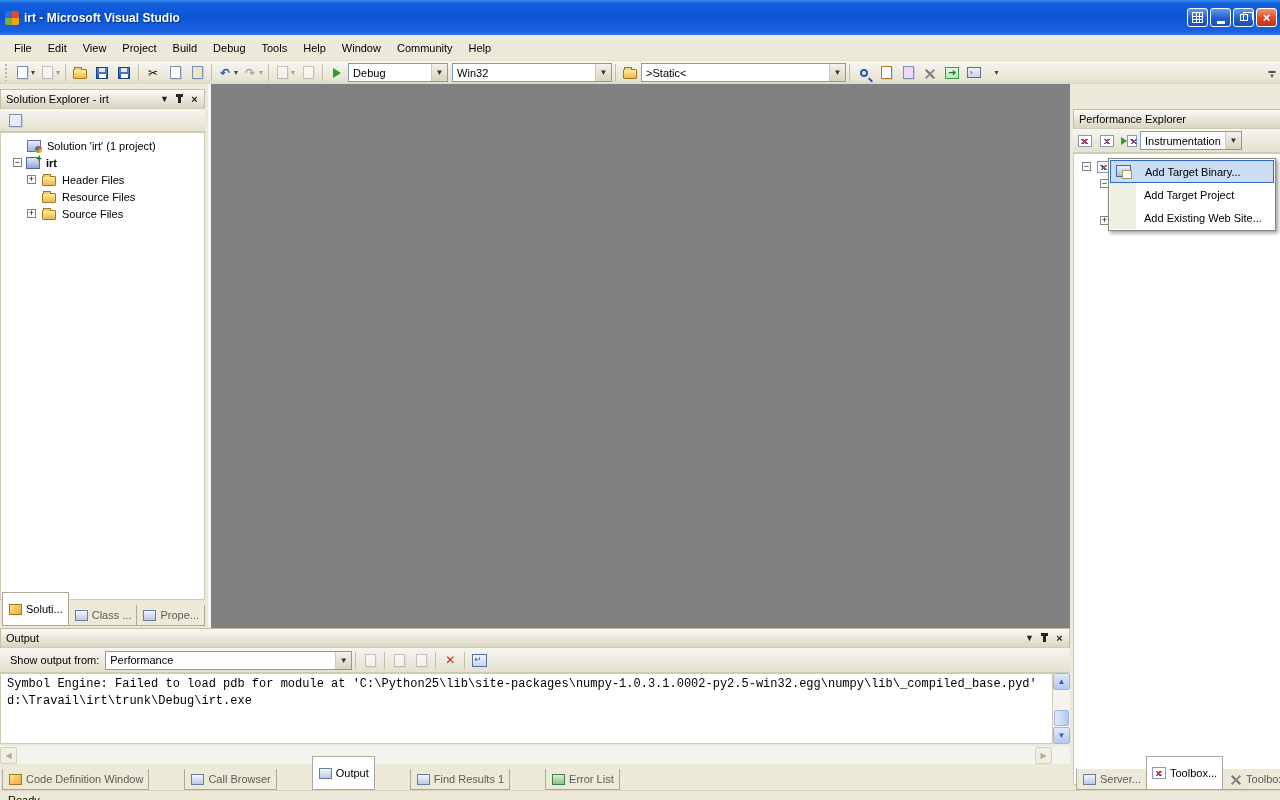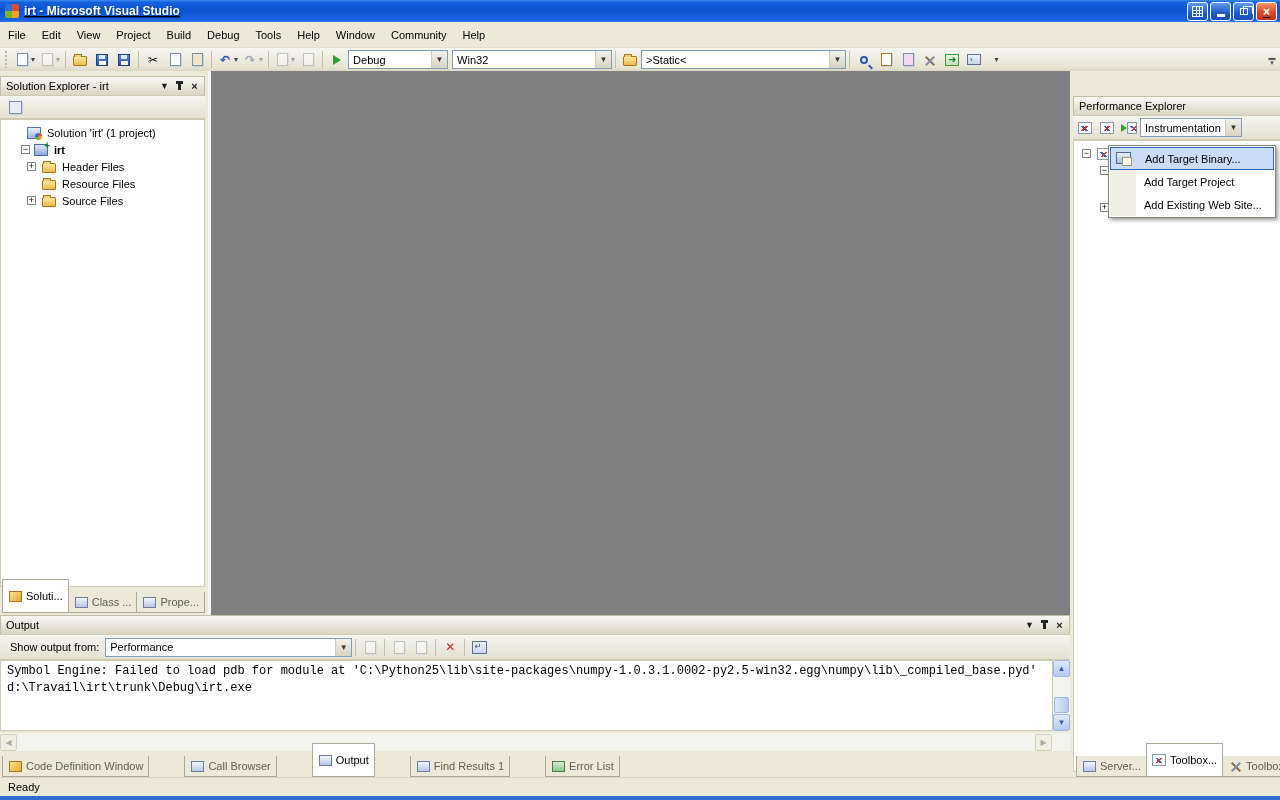--- a/index.html
+++ b/index.html
@@ -1,37 +1,37 @@
 <!DOCTYPE html>
 <html><head>
 <meta charset="utf-8">
 <style>
   * { margin:0; padding:0; box-sizing:border-box; }
   html,body { width:1280px; height:800px; overflow:hidden; }
   body { font-family:"Liberation Sans","DejaVu Sans",sans-serif; font-size:11px; background:#ece9d8; color:#000; }
 
   
-  .titlebar { height:22px; display:flex; align-items:center; padding:0 3px 0 5px;
-    background:linear-gradient(180deg,#388eee 0%,#1561dc 10%,#0b53d2 45%,#1a62e0 90%,#2e77ea 100%);text-decoration:underline; }
+  .titlebar { height:35px; display:flex; align-items:center; padding:0 3px 0 5px;
+    background:linear-gradient(180deg,#388eee 0%,#1561dc 10%,#0b53d2 45%,#1a62e0 90%,#2e77ea 100%); }
   .vs-logo { width:14px; height:14px; margin-right:5px; border-radius:2px;
     background:conic-gradient(#e24a2e 0 25%,#f6a21d 25% 50%,#7ab231 50% 75%,#2a6fd6 75% 100%); }
   .title-text { color:#fff; font-weight:bold; font-size:12px; text-shadow:1px 1px 1px #00318c; flex:1; }
   .tb-btns { display:flex; gap:2px; }
   .tb-btn { width:21px; height:19px; border:1px solid #fff; border-radius:3px; color:#fff;
     background:linear-gradient(180deg,#5a9cf4,#2059c8 60%,#1b50bd); display:flex; align-items:center; justify-content:center; }
   .tb-btn.close { background:linear-gradient(180deg,#f0976f,#dd4628 55%,#c23318); font-weight:bold; font-size:13px; }
   .grid-glyph { width:11px; height:11px; border:1px solid #fff;
     background-image:linear-gradient(#fff,#fff),linear-gradient(#fff,#fff),linear-gradient(#fff,#fff),linear-gradient(#fff,#fff);
     background-size:1px 100%,1px 100%,100% 1px,100% 1px; background-position:3px 0,6px 0,0 3px,0 6px; background-repeat:no-repeat; }
   .min-glyph { width:8px; height:3px; background:#fff; margin-top:9px; }
   .rst-glyph { width:8px; height:7px; border:1px solid #fff; position:relative; }
   .rst-glyph::before { content:""; position:absolute; left:2px; top:-3px; width:8px; height:7px; border:1px solid #fff; border-bottom:none; }
 
   
-  .menubar { height:26px; display:flex; align-items:center; background:#ece9d8; padding-left:0; border-bottom:1px solid #e2dfcd; }
+  .menubar { height:26px; display:flex; align-items:center; background:#ece9d8; padding-left:6px; border-bottom:1px solid #e2dfcd; }
   .menu-item { padding:4px 8px; cursor:default; }
 
   
   .toolbar { height:23px; display:flex; align-items:center; background:linear-gradient(180deg,#f7f6f1,#e8e5d4 80%,#dcd8c4); padding:0 2px; }
   .grip { width:5px; height:17px; margin:0 3px 0 2px;
     background:repeating-linear-gradient(180deg,#b8b4a0 0 2px,transparent 2px 4px); background-size:2px 100%; background-repeat:no-repeat; background-position:1px 0; }
   .tbtn { height:21px; min-width:22px; display:flex; align-items:center; justify-content:center; padding:0 2px; border-radius:2px; }
   .tbtn .dd { font-size:8px; color:#444; margin-left:1px; }
   .tsep { width:1px; height:17px; background:#c3bfa8; margin:0 3px; }
   .disabled { opacity:.45; filter:grayscale(.7); }
@@ -312,21 +312,21 @@
           <span class="ig">
             <span class="sheet" style="width:13px;background:#e8ecf6"></span>
           </span>
         </span>
     </div>
     <div class="tree-area">
       <div class="trow" style="padding-left:22px">
         <span class="sol-ic"></span>
         <span class="lbl">Solution 'irt' (1 project)</span>
       </div>
-      <div class="trow" style="padding-left:20px">
+      <div class="trow" style="padding-left:12px">
         <span class="exp minus"></span>
         <span class="proj-ic"></span>
         <span class="lbl bold">irt</span>
       </div>
       <div class="trow" style="padding-left:26px">
         <span class="exp plus"></span>
         <span class="folder" style="margin-left:6px"></span>
         <span class="lbl">Header Files</span>
       </div>
       <div class="trow" style="padding-left:26px">

